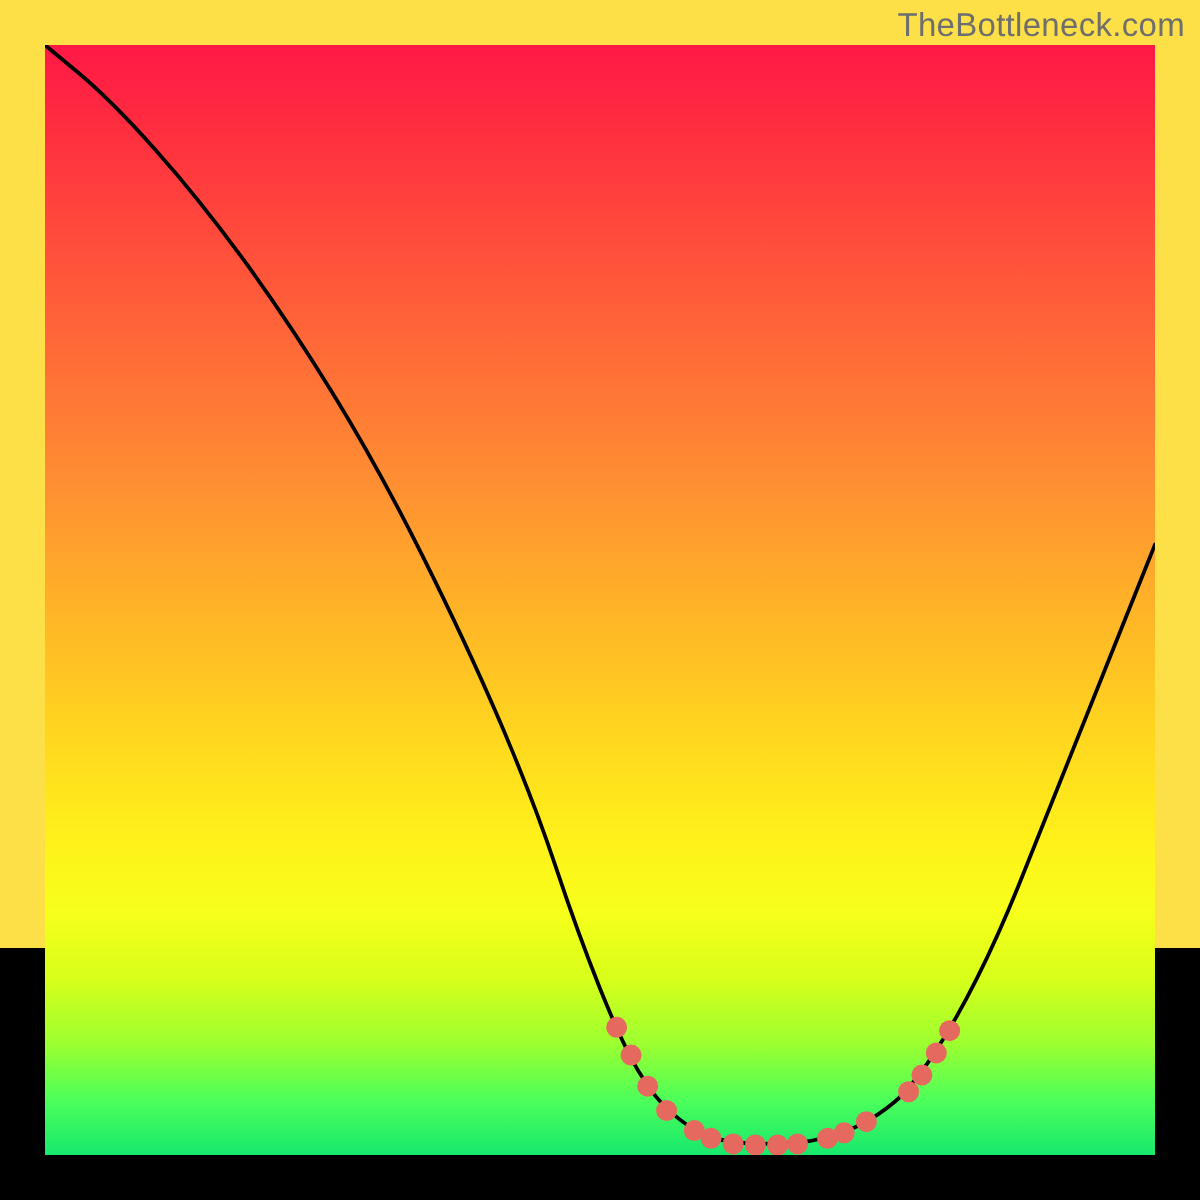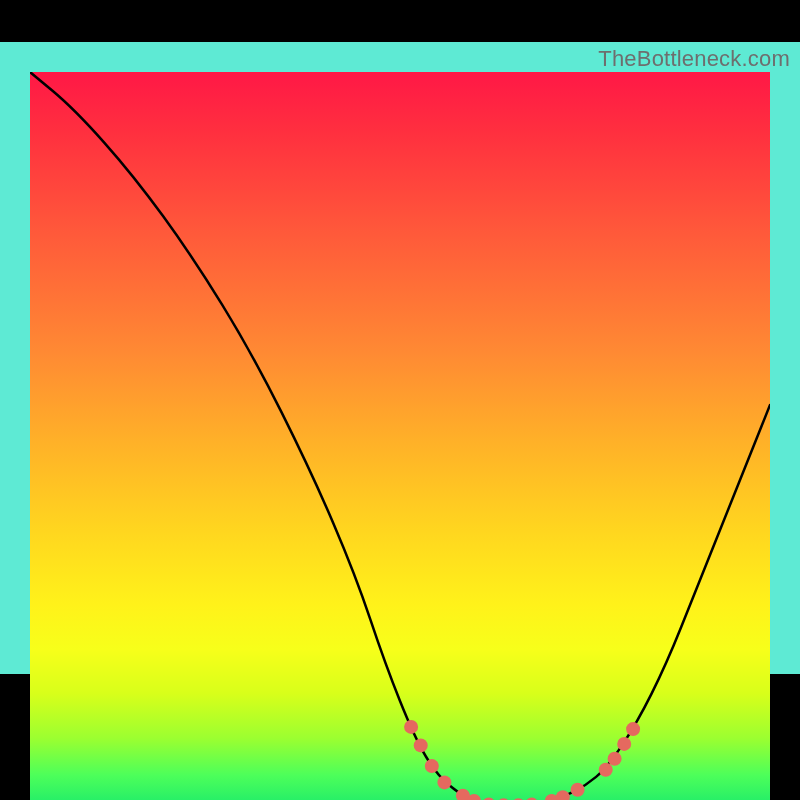--- a/index.html
+++ b/index.html
@@ -10,22 +10,21 @@
     background: #000;
     overflow: hidden;
     font-family: Arial, Helvetica, sans-serif;
   }
   .frame {
     position: absolute;
     left: 0;
     top: 0;
     width: 800px;
     height: 632px;
-    background: #5eead4;
-    margin-top: 42px;
+    background: #fde047;
   }
   .plot {
     position: absolute;
     left: 30px;
     top: 30px;
     width: 740px;
     height: 740px;
     
     background: linear-gradient(
       to bottom,

